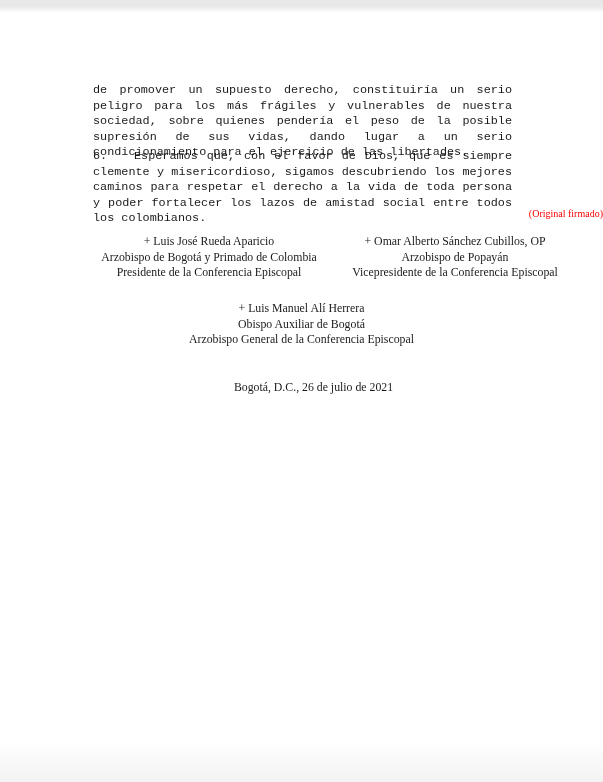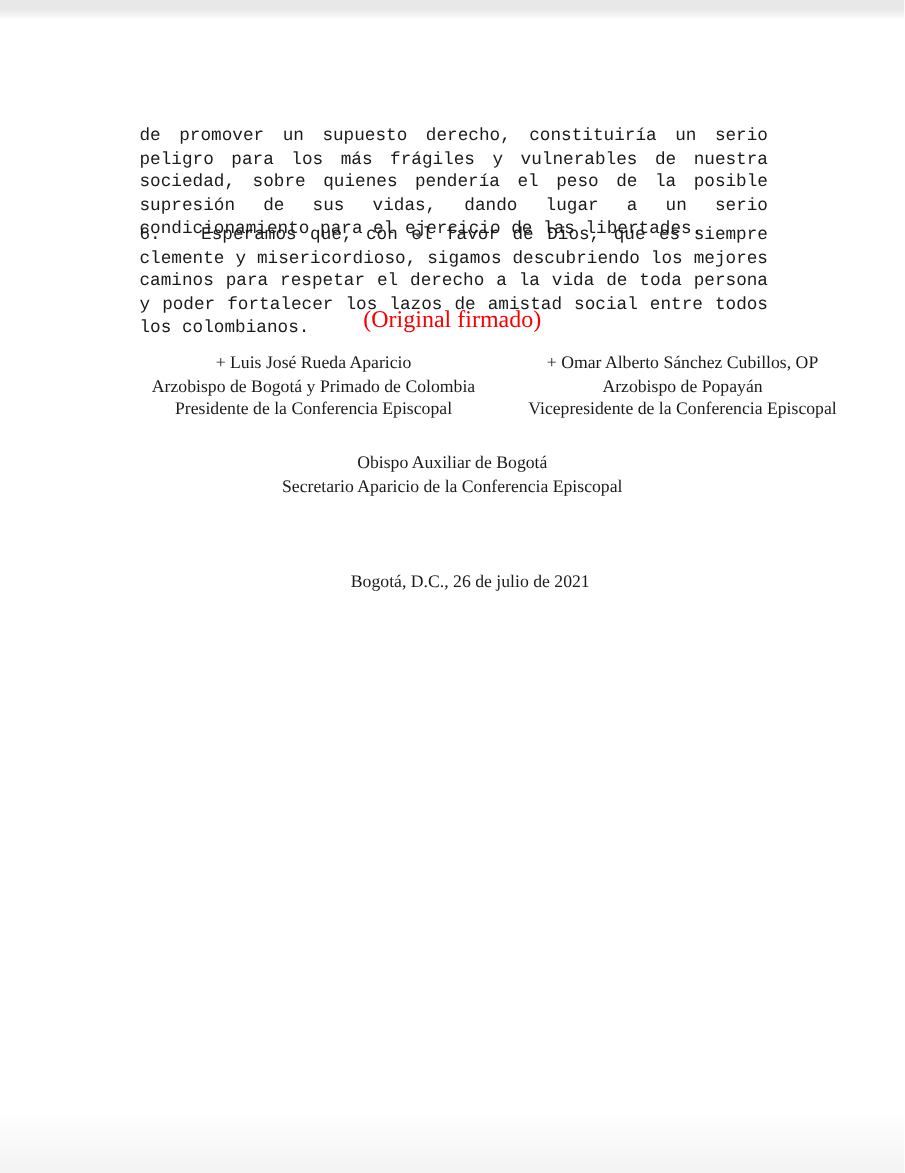--- a/index.html
+++ b/index.html
@@ -28,21 +28,21 @@
     background:linear-gradient(to bottom, rgba(243,243,243,0) 0%, var(--page-bottom) 100%);
   }
   .body-text{
     position:absolute;left:93px;width:419px;margin:0;
     font-size:11.8px;line-height:15.5px;text-align:justify;font-family:Liberation Mono, monospace;
   }
   .para-1{top:83px;}
   .para-2{top:149px;}
   .signed-note{
     position:absolute;top:206px;left:0;width:100%;margin:0;
-    font-size:16px;line-height:15.5px;text-align:center;
+    font-size:10px;line-height:15.5px;text-align:right;
     color:var(--accent-red);
   }
   .sig-row{
     position:absolute;top:234px;left:93px;width:472px;
     display:flex;gap:20px;
   }
   .sig-block{
     font-size:11.8px;line-height:15.5px;text-align:center;
   }
   .sig-col-left{width:232px;font-family:Liberation Serif, serif;}
@@ -75,21 +75,22 @@
       <div>Presidente de la Conferencia Episcopal</div>
     </div>
     <div class="sig-block sig-col-right">
       <div>+ Omar Alberto Sánchez Cubillos, OP</div>
       <div>Arzobispo de Popayán</div>
       <div>Vicepresidente de la Conferencia Episcopal</div>
     </div>
   </div>
 
   <div class="sig-block sig-center">
+    <div>+ Luis Manuel Alí Herrera</div>
     <div>Obispo Auxiliar de Bogotá</div>
-    <div>Secretario Aparicio de la Conferencia Episcopal</div>
+    <div>Arzobispo General de la Conferencia Episcopal</div>
   </div>
 
   <p class="dateline">Bogotá, D.C., 26 de julio de 2021</p>
 
   <div class="page-gap-bottom"></div>
 
 </div>
 
 </body></html>

